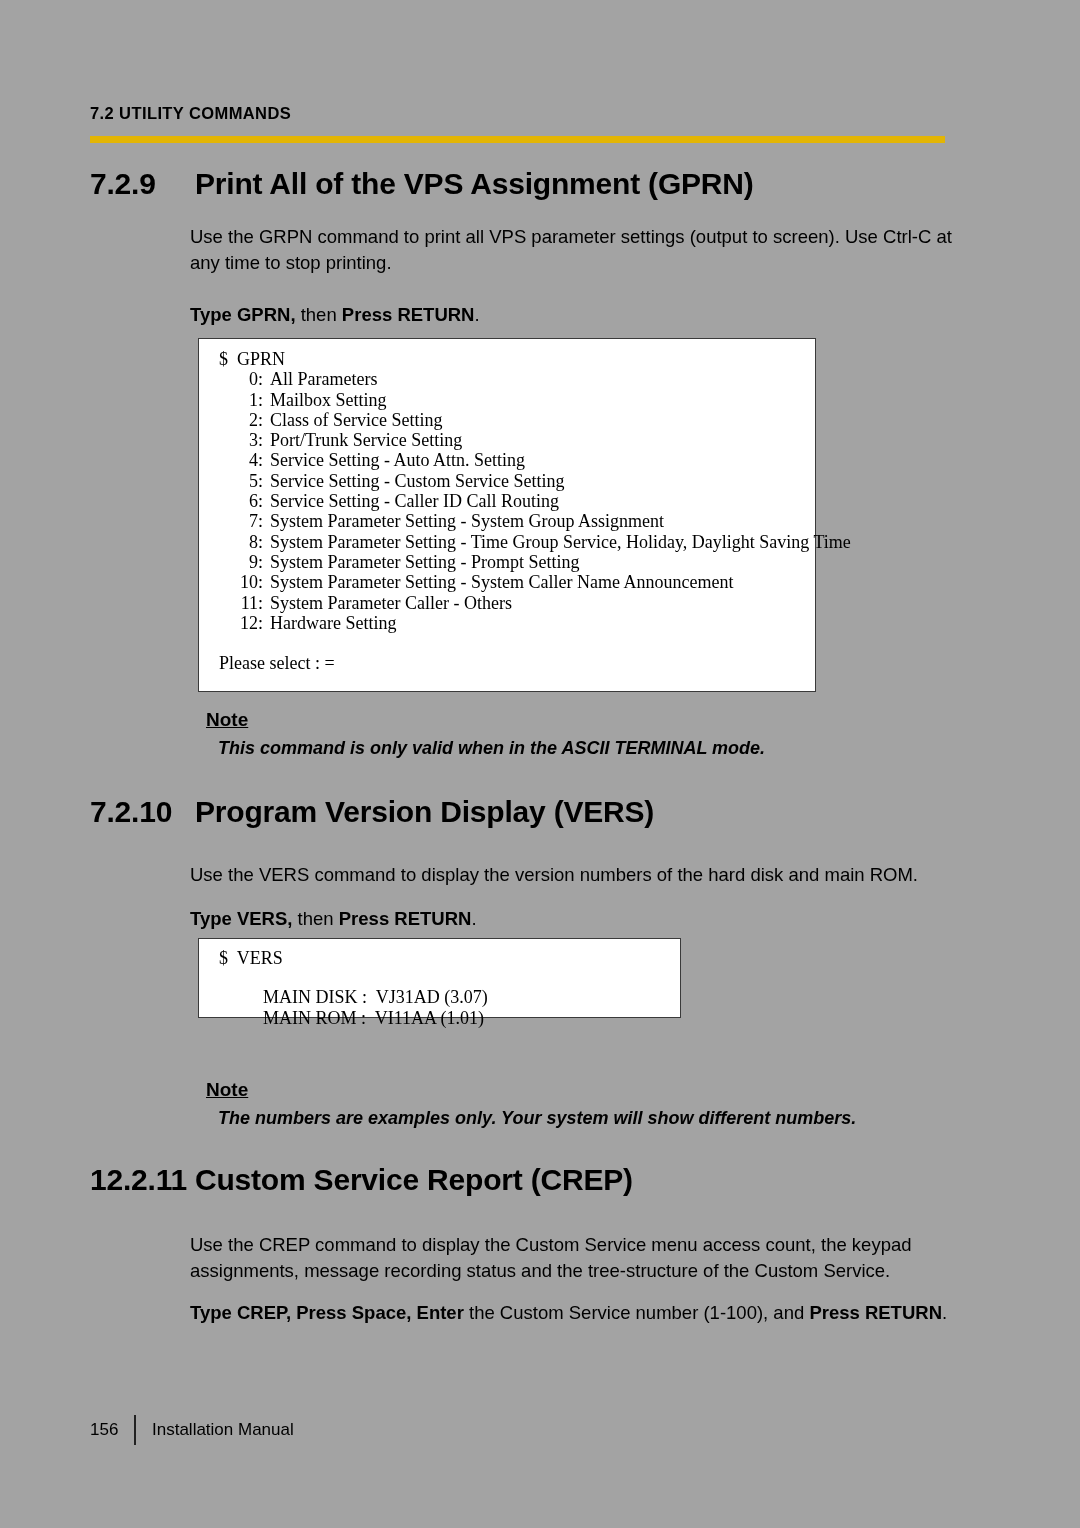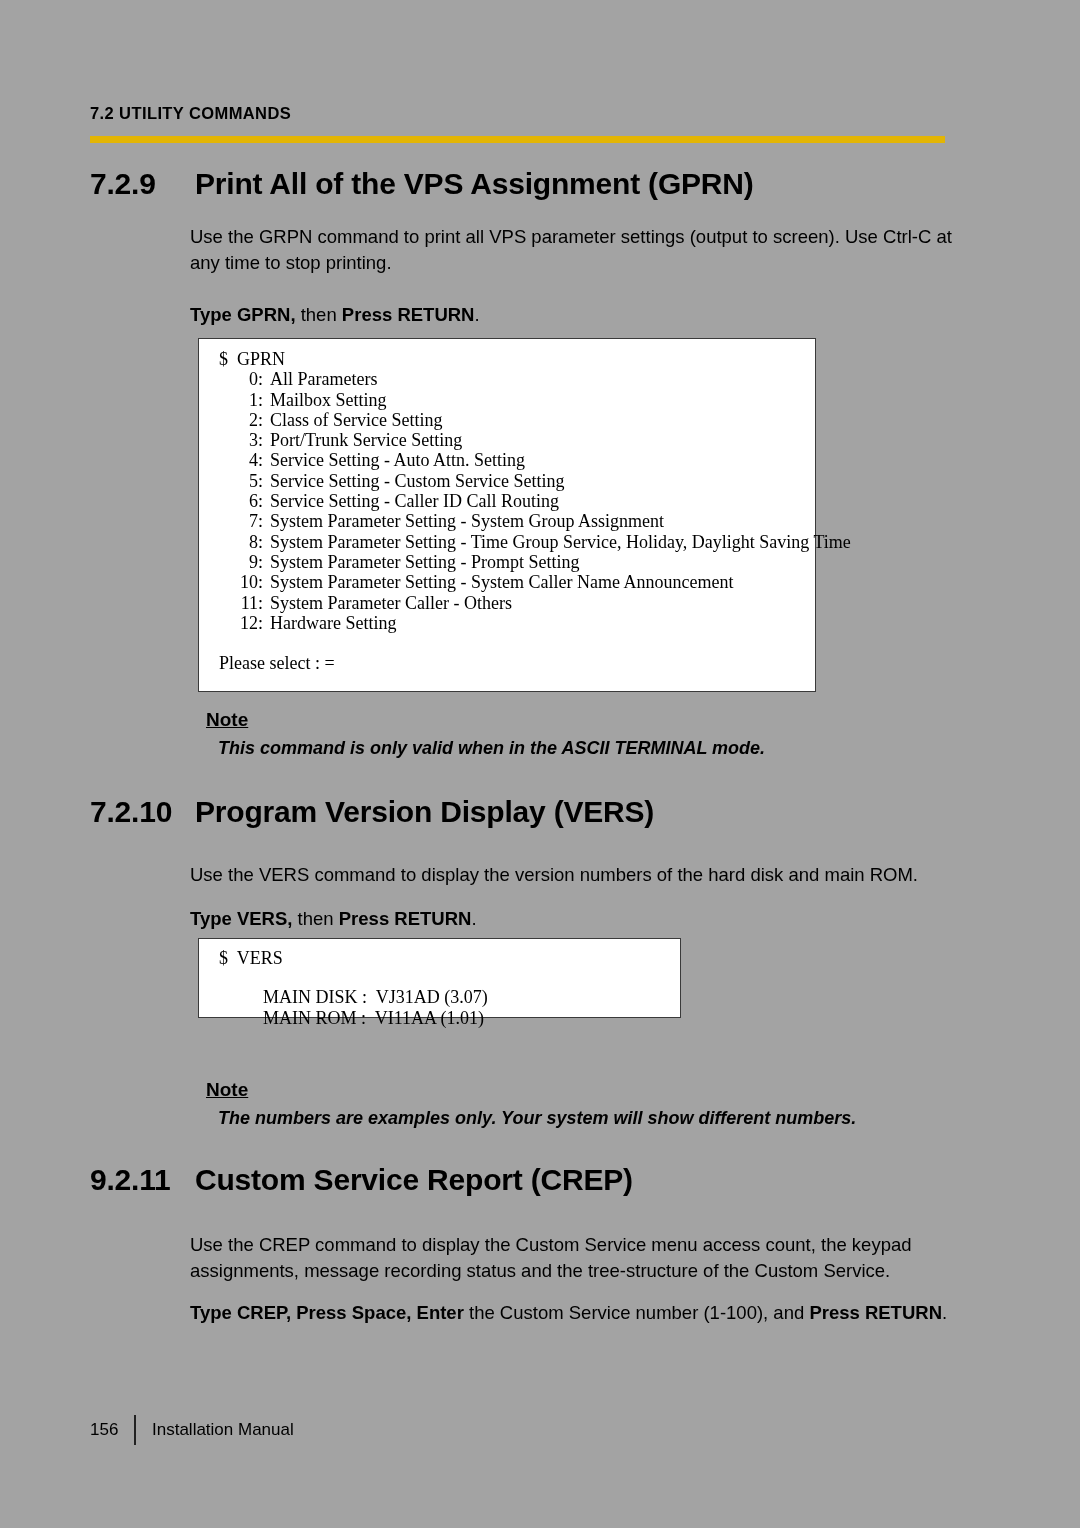--- a/index.html
+++ b/index.html
@@ -219,21 +219,21 @@
     <div class="vers-line">$  VERS</div>
     <div class="vers-gap"></div>
     <div class="vers-line" style="padding-left:44px">MAIN DISK :  VJ31AD (3.07)</div>
     <div class="vers-line" style="padding-left:44px">MAIN ROM :  VI11AA (1.01)</div>
   </div>
 
   <div class="note-title note2-t">Note</div>
   <div class="note-body note2-b">The numbers are examples only. Your system will show different numbers.</div>
 
   <div class="section-head sh-7211">
-    <span class="num">9.2.11</span><span>Custom Service Report (CREP)</span>
+    <span class="num">12.2.11</span><span>Custom Service Report (CREP)</span>
   </div>
 
   <div class="body-text p-crep">Use the CREP command to display the Custom Service menu access count, the keypad assignments, message recording status and the tree-structure of the Custom Service.</div>
 
   <div class="cmd-line cmd-crep"><b>Type CREP, Press Space, Enter</b><span> the Custom Service number (1-100), and </span><b>Press RETURN</b><span>.</span></div>
 
   <div class="footer">
     <span class="pageno">156</span>
     <span class="divider"></span>
     <span>Installation Manual</span>

